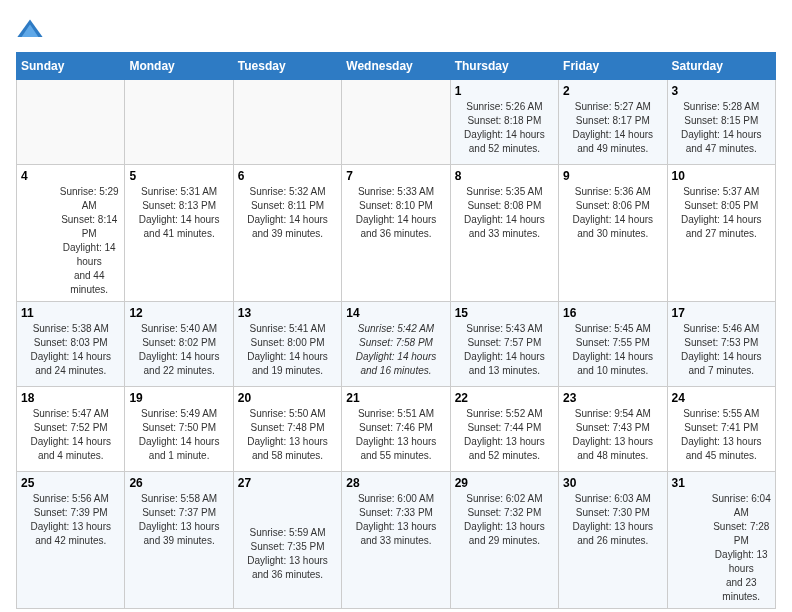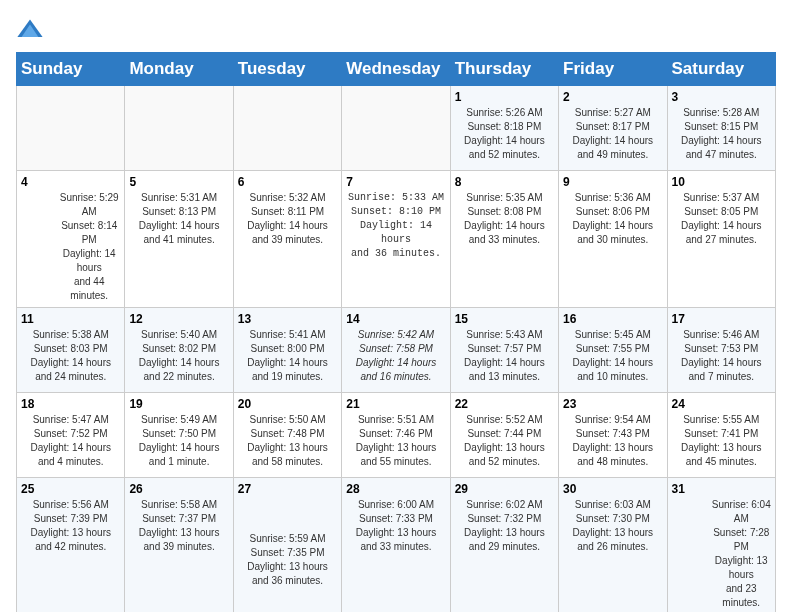--- a/index.html
+++ b/index.html
@@ -49,21 +49,21 @@
     table {
       width: 100%;
       border-collapse: collapse;
       font-size: 11px;
     }
     thead tr th {
       background-color: #2e7bc4;
       color: #fff;
       padding: 6px 4px;
       text-align: left;
-      font-size: 17px;
+      font-size: 12px;
       font-weight: bold;
       border: 1px solid #2e7bc4;
     }
     tbody tr td {
       border: 1px solid #ccc;
       padding: 4px;
       vertical-align: top;
       width: calc(100% / 7);
       height: 85px;
     }
@@ -169,21 +169,21 @@
         </td>
         <td>
           <span class="day-num">6</span>
           <div class="day-info" style="white-space: pre-line;">Sunrise: 5:32 AM
 Sunset: 8:11 PM
 Daylight: 14 hours
 and 39 minutes.</div>
         </td>
         <td>
           <span class="day-num">7</span>
-          <div class="day-info" style="white-space: pre-line; font-family: Liberation Mono, monospace;">Sunrise: 5:33 AM
+          <div class="day-info" style="white-space: pre-line;">Sunrise: 5:33 AM
 Sunset: 8:10 PM
 Daylight: 14 hours
 and 36 minutes.</div>
         </td>
         <td>
           <span class="day-num">8</span>
           <div class="day-info" style="white-space: pre-line;">Sunrise: 5:35 AM
 Sunset: 8:08 PM
 Daylight: 14 hours
 and 33 minutes.</div>

